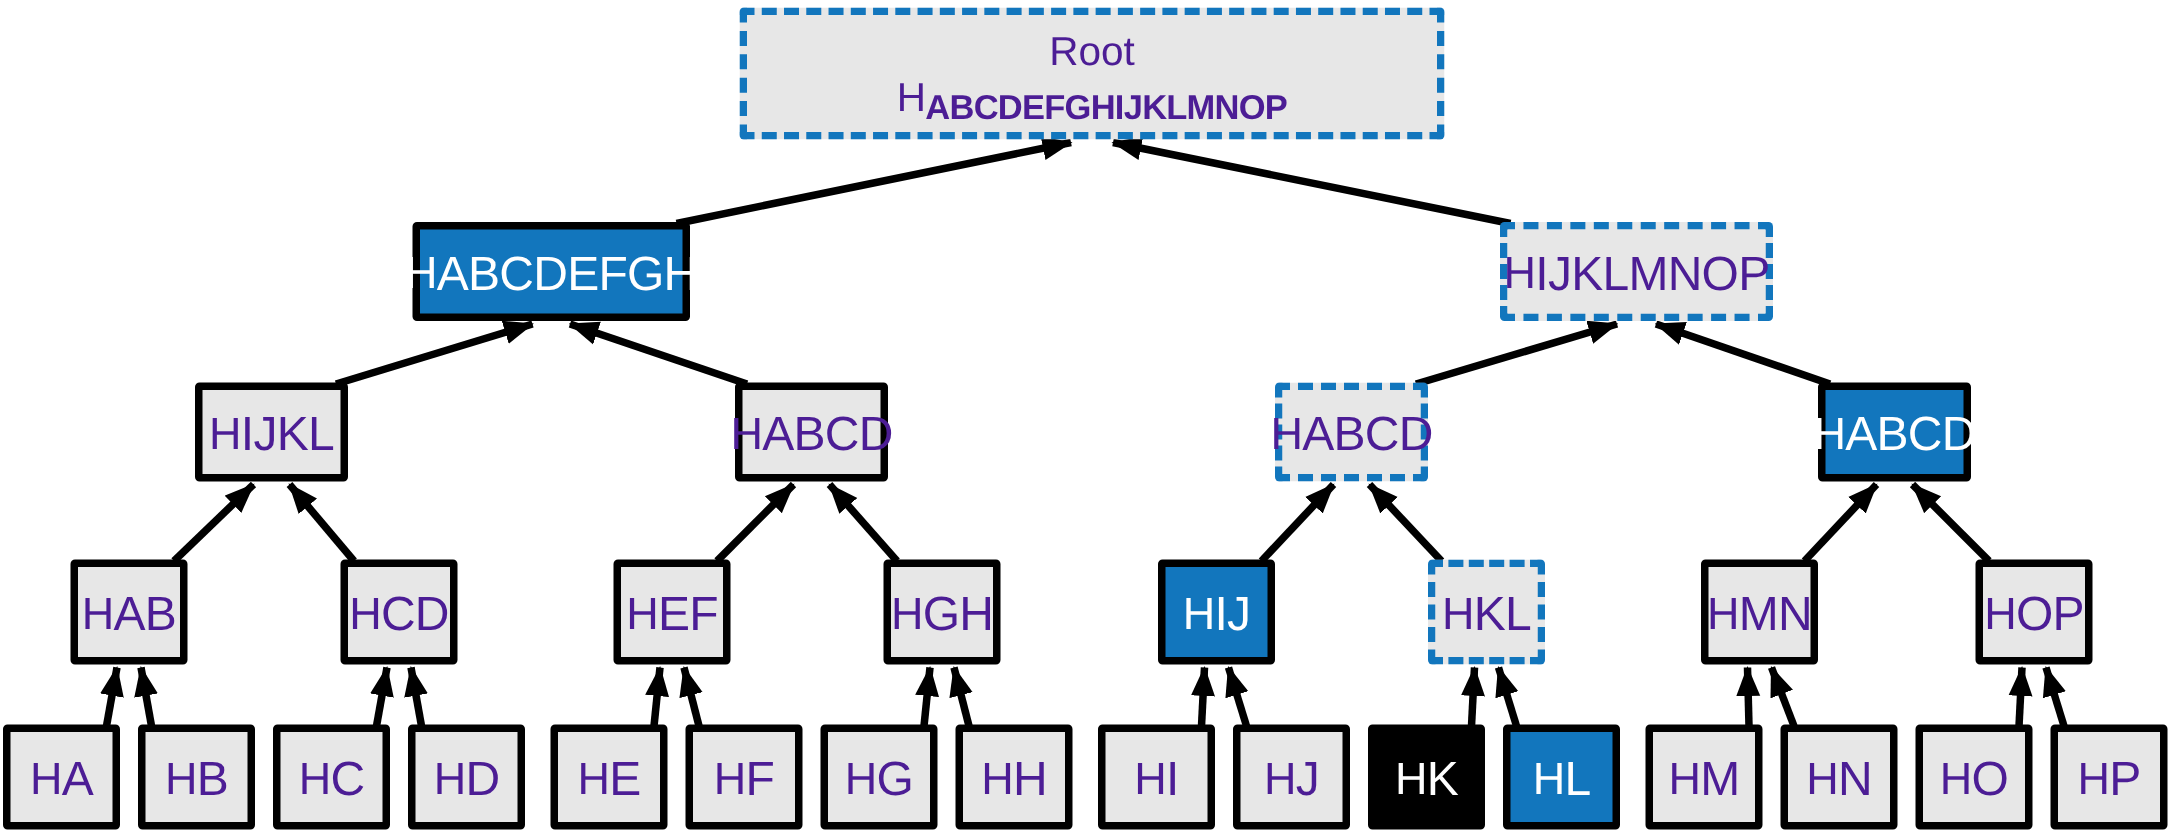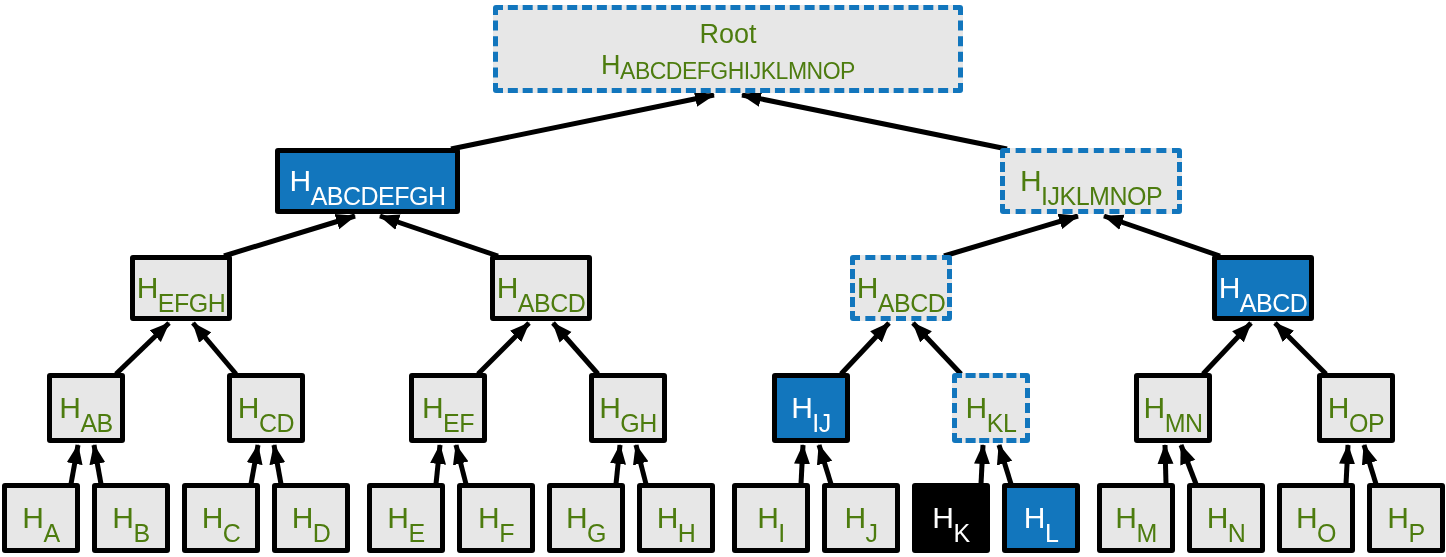--- a/index.html
+++ b/index.html
@@ -22,34 +22,34 @@
   .node {
     position: absolute;
     box-sizing: border-box;
     display: flex;
     align-items: center;
     justify-content: center;
     z-index: 2;
     background: var(--fill, #e7e7e7);
     border: 5px solid #000;
     border-radius: 3px;
-    color: #4d7c0f;
+    color: #4c1d95;
     white-space: nowrap;
   }
   .node.gray  { background: var(--fill, #e7e7e7); border: 5px solid #000; }
   .node.blue  { background: var(--blue, #1276bd); border: 5px solid #000; color: #fff; }
   .node.black { background: var(--black, #000000); border: 5px solid #000; color: #fff; }
   .node.dashed { background: var(--fill, #e7e7e7); border: 5px dashed var(--blue, #1276bd); }
   .hash { display: inline-flex; align-items: baseline; }
   .prefix { font-size: 30px; line-height: 1; letter-spacing: -0.5px; }
-  .sub { font-size: 25px; line-height: 1; position: relative; top: 14px; letter-spacing: -0.5px; }
+  .sub { font-size: 32px; line-height: 1; position: relative; top: 1px; letter-spacing: -0.5px; }
   .root-box { flex-direction: column; justify-content: center; gap: 2px; }
   .root-title { font-size: 27px; line-height: 1.15; }
   .root-box .prefix { font-size: 27px; }
-  .root-box .sub { font-size: 23px; top: 5px; }
+  .root-box .sub { font-size: 23px; top: 5px; font-weight: bold; }
 </style>
 </head>
 <body>
 
 <div class="stage">
 
   <svg class="edges" viewBox="0 0 1446 557" xmlns="http://www.w3.org/2000/svg">
     <defs>
       <marker id="ah" viewBox="0 0 10 8" refX="9.5" refY="4" markerWidth="4" markerHeight="3.4" orient="auto">
         <path d="M0,0 L10,4 L0,8 Z"></path>
@@ -108,21 +108,21 @@
   <div class="node dashed" style="left:1000px;top:148px;width:182px;height:66px;">
     <span class="hash">
         <span class="prefix">H</span>
         <span class="sub">IJKLMNOP</span>
       </span>
   </div>
 
   <div class="node gray" style="left:130px;top:255px;width:102px;height:66px;">
     <span class="hash">
         <span class="prefix">H</span>
-        <span class="sub">EFGH</span>
+        <span class="sub">IJKL</span>
       </span>
   </div>
   <div class="node gray" style="left:490px;top:255px;width:102px;height:66px;">
     <span class="hash">
         <span class="prefix">H</span>
         <span class="sub">ABCD</span>
       </span>
   </div>
   <div class="node dashed" style="left:850px;top:255px;width:102px;height:66px;">
     <span class="hash">

